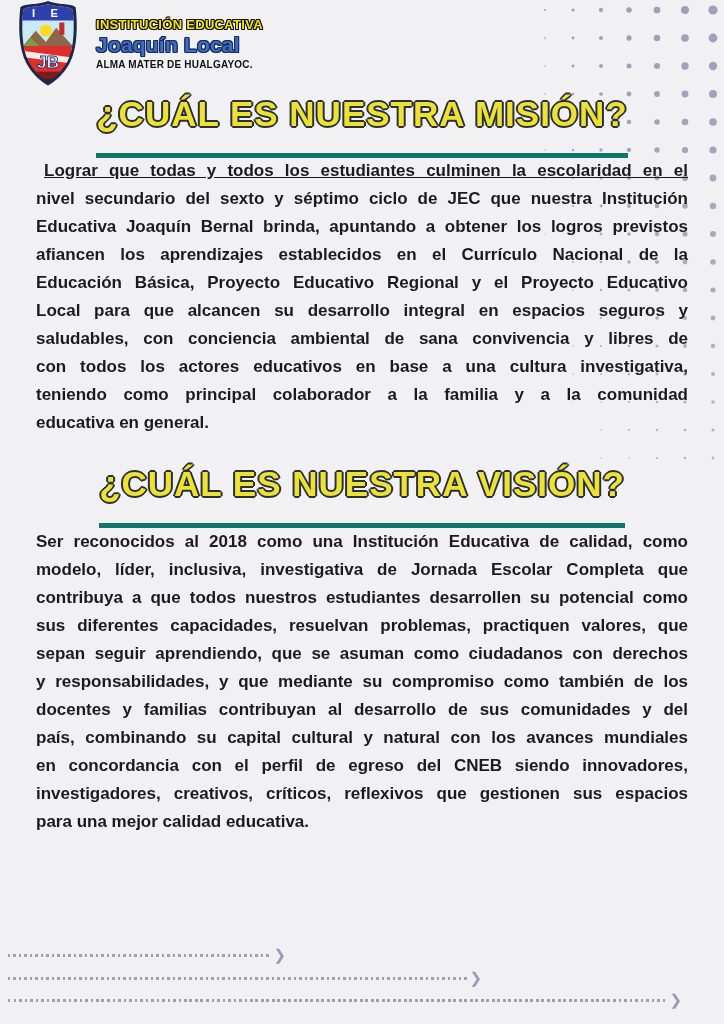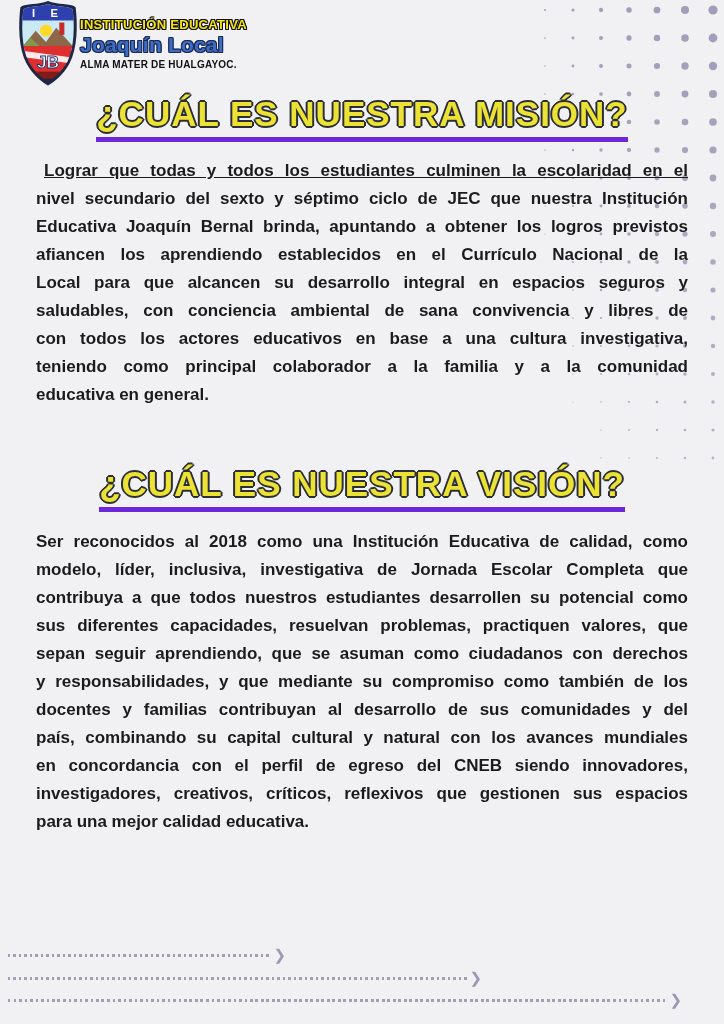--- a/index.html
+++ b/index.html
@@ -8,37 +8,37 @@
     background:#f1f0f3;
     font-family:"Liberation Sans","DejaVu Sans",sans-serif;
     overflow:hidden;position:relative;
   }
   .page{position:absolute;inset:0;}
   
   #dots-svg{position:absolute;left:0;top:0;z-index:0;pointer-events:none;}
   
   .logo-row{position:absolute;left:16px;top:0;display:flex;align-items:flex-start;z-index:2;}
   .logo-shield{width:64px;height:86px;flex:0 0 auto;}
-  .logo-text{margin-left:0;padding-top:18px;line-height:1.05;}
+  .logo-text{margin-left:16px;padding-top:18px;line-height:1.05;}
   .logo-line1{
     font-size:13px;font-weight:bold;letter-spacing:.3px;color:#f6e312;
     text-shadow:-1px 0 #111,1px 0 #111,0 -1px #111,0 1px #111,-1px -1px #111,1px -1px #111,-1px 1px #111,1px 1px #111;
   }
   .logo-line2{
     font-size:21px;font-weight:bold;letter-spacing:.2px;color:#3c6cc4;margin-top:2px;
     text-shadow:-1px 0 #1c2a55,1px 0 #1c2a55,0 -1px #1c2a55,0 1px #1c2a55,-1px -1px #1c2a55,1px -1px #1c2a55,-1px 1px #1c2a55,1px 1px #1c2a55;
   }
   .logo-line3{font-size:10px;font-weight:bold;color:#111;margin-top:4px;letter-spacing:.2px;}
   
   .big-heading{
     position:absolute;left:0;right:0;margin:0;text-align:center;z-index:1;
     font-size:35px;font-weight:bold;letter-spacing:1px;color:#ebe233;
     text-shadow:-2px 0 #2b2e38,2px 0 #2b2e38,0 -2px #2b2e38,0 2px #2b2e38,-1px -1px #2b2e38,1px -1px #2b2e38,-1px 1px #2b2e38,1px 1px #2b2e38;
   }
-  .big-heading span{display:inline-block;border-bottom:5px solid #6d28d9;padding-bottom:3px;}
+  .big-heading span{display:inline-block;border-bottom:5px solid #0f766e;padding-bottom:19px;}
   #mission-heading{top:94px;}
   #vision-heading{top:464px;}
   
   .para{
     position:absolute;left:36px;right:36px;z-index:1;
     font-size:17px;font-weight:bold;color:#1b1b1d;line-height:28px;
   }
   #mission-para{top:157px;}
   #vision-para{top:528px;}
   .para .line{text-align:justify;text-align-last:justify;text-justify:inter-word;white-space:normal;}
@@ -201,21 +201,22 @@
     </div>
   </div>
 
   <h1 class="big-heading" id="mission-heading">
     <span>¿CUÁL ES NUESTRA MISIÓN?</span>
   </h1>
   <div class="para" id="mission-para">
       <div class="line">Lograr que todas y todos los estudiantes culminen la escolaridad en el</div>
       <div class="line">nivel secundario del sexto y séptimo ciclo de JEC que nuestra Institución</div>
       <div class="line">Educativa Joaquín Bernal brinda, apuntando a obtener los logros previstos</div>
-      <div class="line">afiancen los aprendiendo establecidos en el Currículo Nacional de la</div>
+      <div class="line">afiancen los aprendizajes establecidos en el Currículo Nacional de la</div>
+      <div class="line">Educación Básica, Proyecto Educativo Regional y el Proyecto Educativo</div>
       <div class="line">Local para que alcancen su desarrollo integral en espacios seguros y</div>
       <div class="line">saludables, con conciencia ambiental de sana convivencia y libres de</div>
       <div class="line">con todos los actores educativos en base a una cultura investigativa,</div>
       <div class="line">teniendo como principal colaborador a la familia y a la comunidad</div>
       <div class="line">educativa en general.</div>
     </div>
 
   <h1 class="big-heading" id="vision-heading">
     <span>¿CUÁL ES NUESTRA VISIÓN?</span>
   </h1>

